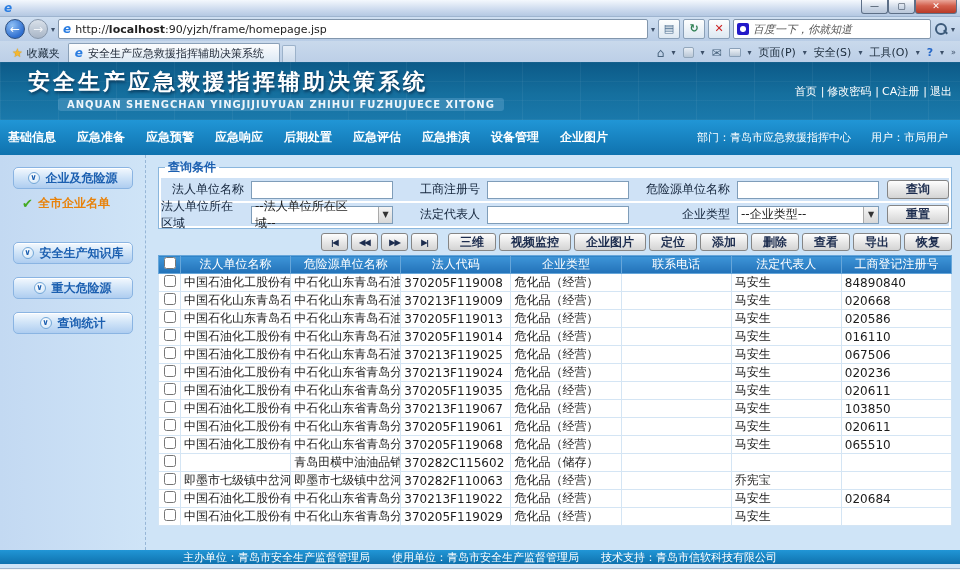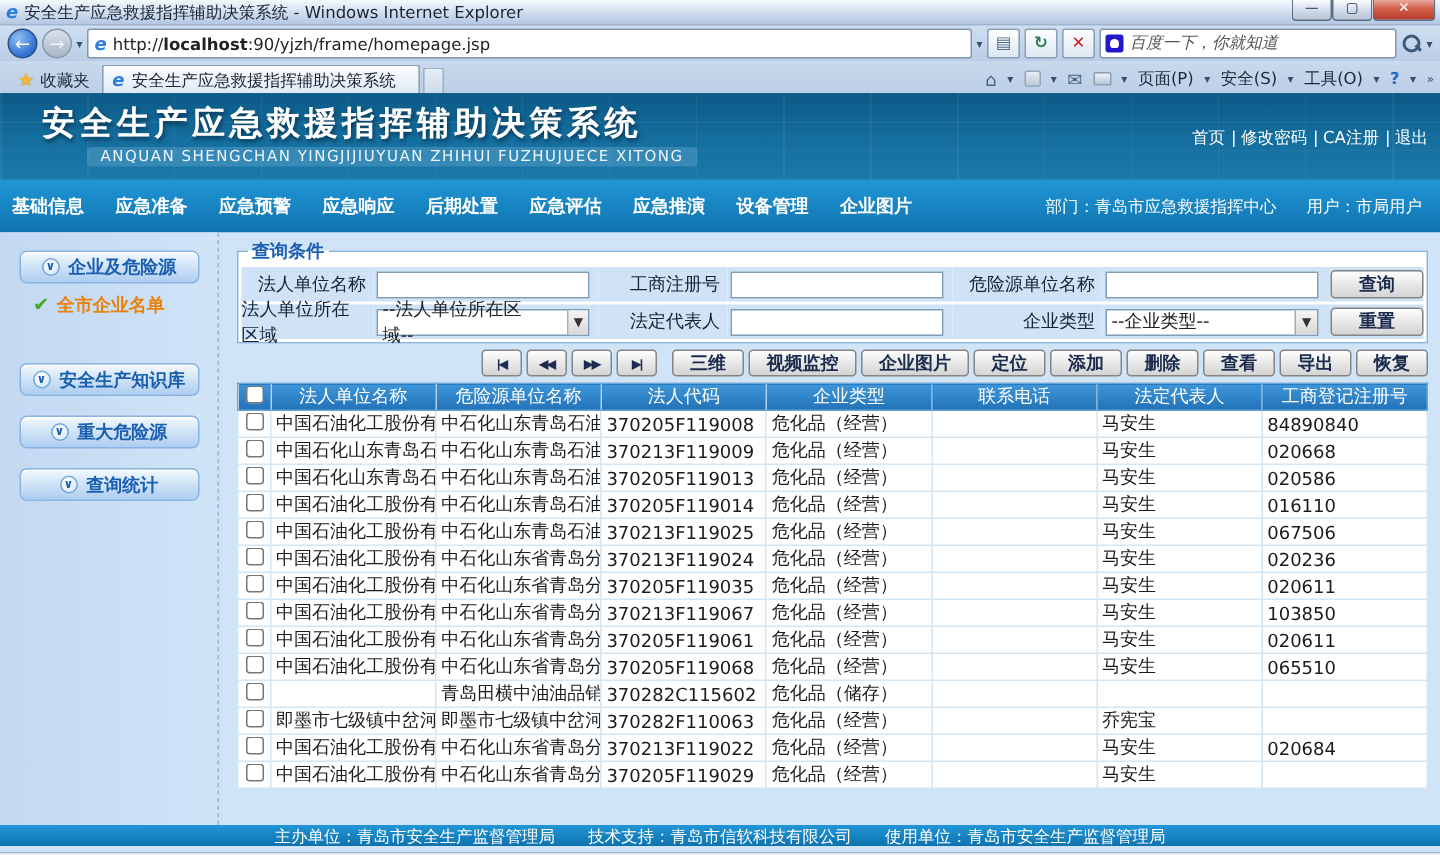--- a/index.html
+++ b/index.html
@@ -61,21 +61,21 @@
 
   
   .banner { height:58px; position:relative; color:#fff;
     background:linear-gradient(180deg,#0c5a88,#156f9e 55%,#1a79ab);
     background-image:
       repeating-linear-gradient(90deg, rgba(255,255,255,0.05) 0 1px, transparent 1px 58px),
       repeating-linear-gradient(0deg, rgba(255,255,255,0.04) 0 1px, transparent 1px 19px),
       linear-gradient(180deg,#0c5a88,#156f9e 55%,#1a79ab); }
   .app-title { position:absolute; left:28px; top:5px; font-size:22px; font-weight:bold; letter-spacing:3px;
     text-shadow:1px 2px 3px rgba(0,20,45,.6); }
-  .app-sub { position:absolute; left:58px; top:36px; font-size:10px; font-weight:normal; letter-spacing:1px;
+  .app-sub { position:absolute; left:58px; top:36px; font-size:10px; font-weight:bold; letter-spacing:1px;
     color:#ecf5fb; background:rgba(140,195,230,.28); border-radius:3px; padding:1px 9px; }
   .banner-links { position:absolute; right:8px; bottom:21px; font-size:11px; display:flex; }
   .banner-links span { margin-left:4px; }
   .banner-links span + span::before { content:"|"; margin-right:3px; }
 
   .navbar { height:35px; background:linear-gradient(#2196d6,#0f72ae); display:flex; align-items:center;
     color:#fff; padding:0 8px; }
   .nav-item { font-weight:bold; font-size:12px; margin-right:21px; }
   .nav-right { margin-left:auto; display:flex; gap:20px; font-size:11px; padding-right:4px; }
 
@@ -147,21 +147,20 @@
   .ime span:nth-child(4){ color:#555; font-size:10px; }
   .ime span:nth-child(5){ color:#555; }
   .ime span:nth-child(6){ color:#8a8a8a; }
   .ime span:nth-child(7){ color:#4a6a8a; }
 </style>
 </head>
 <body>
 
 <div class="titlebar">
   <span class="ie-e">e</span>
-  <span class="ttl">安全生产应急救援指挥辅助决策系统 - Windows Internet Explorer</span>
   <div class="win-controls">
     <div class="win-btn">—</div>
     <div class="win-btn">▢</div>
     <div class="win-btn close">✕</div>
   </div>
 </div>
 
 <div class="addressbar">
   <div class="nav-circle back">←</div>
   <div class="nav-circle fwd">→</div>
@@ -477,20 +476,20 @@
     <td class="w7"></td>
   </tr>
 </tbody>
     </table>
 
   </div>
 </div>
 
 <div class="footerbar">
   <span>主办单位：青岛市安全生产监督管理局</span>
+  <span>使用单位：青岛市安全生产监督管理局</span>
   <span>技术支持：青岛市信软科技有限公司</span>
-  <span>使用单位：青岛市安全生产监督管理局</span>
 </div>
 <div class="understrip"></div>
 
 <div class="statusbar">
   <span>完成</span>
 </div>
 
 </body></html>

